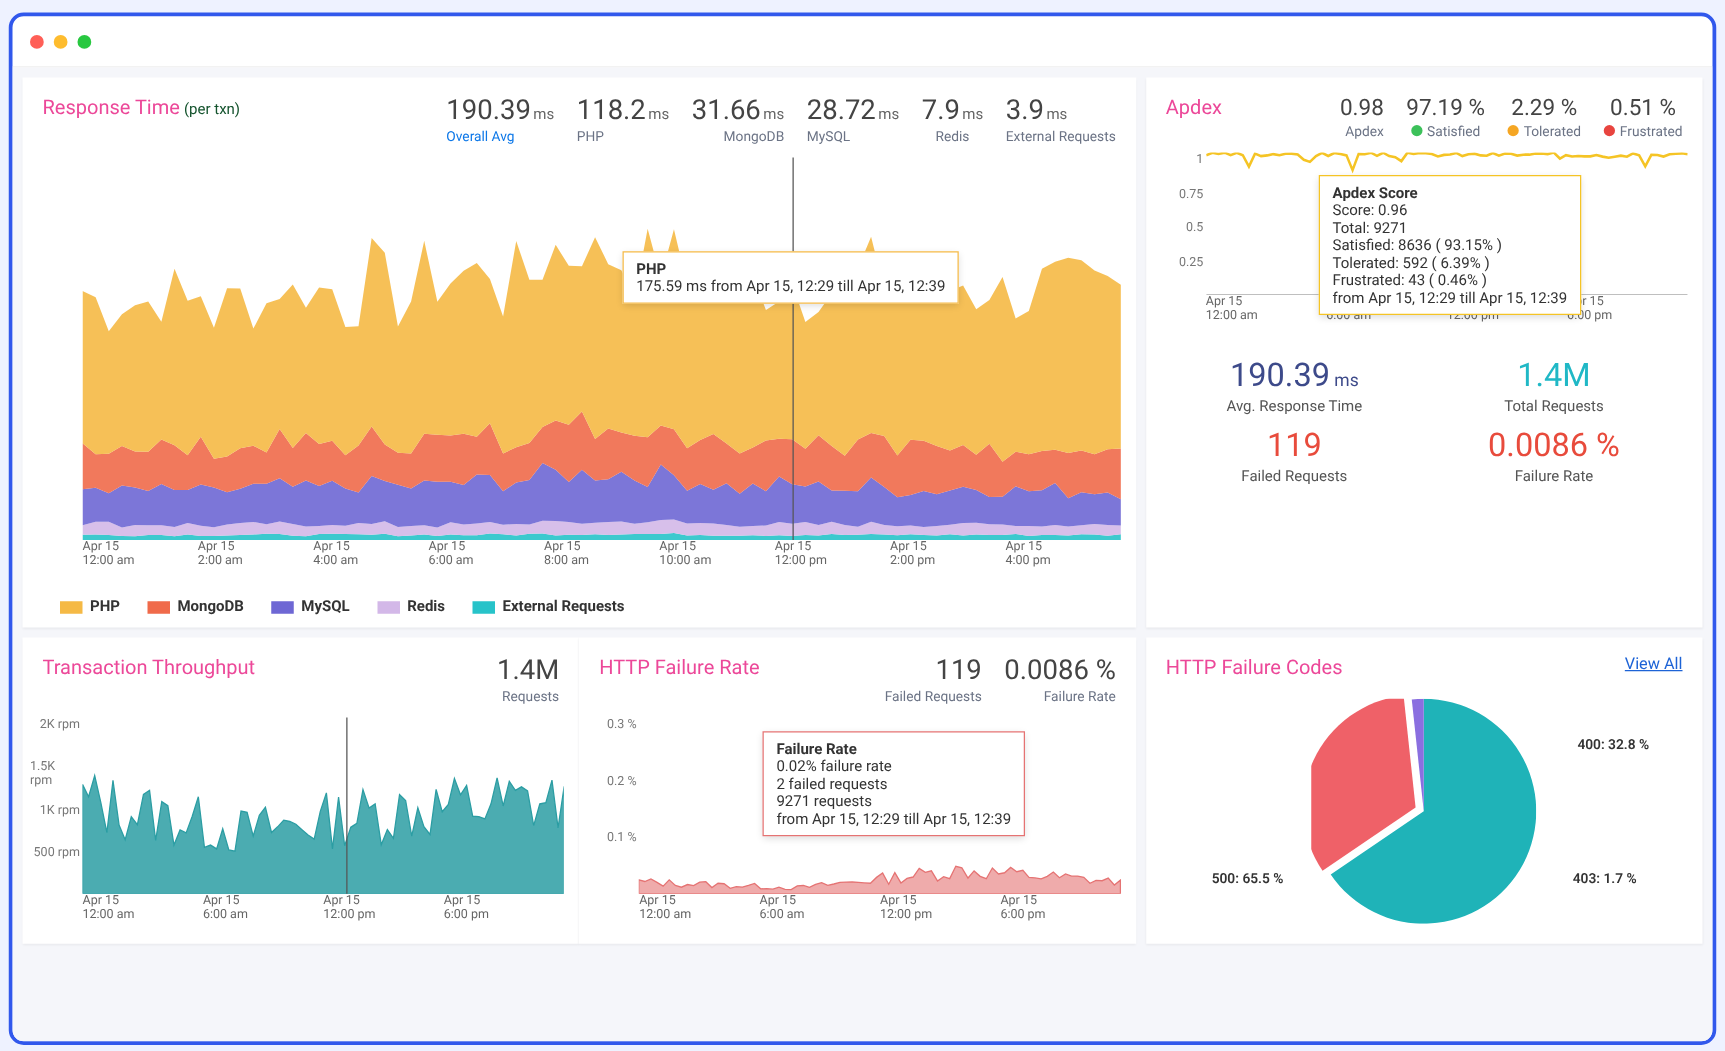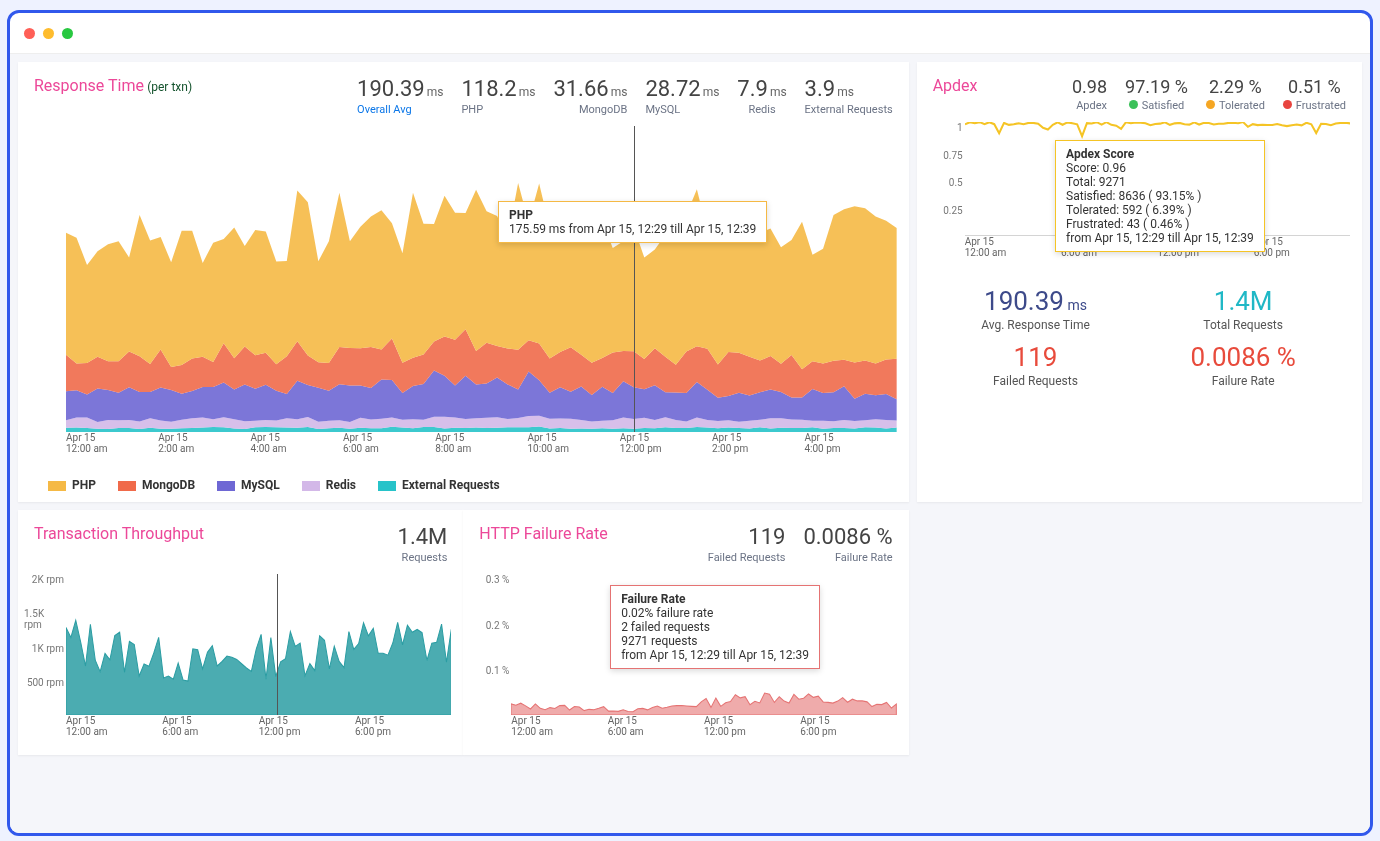--- a/index.html
+++ b/index.html
@@ -246,15 +246,31 @@
           <div class="xaxis" id="fr-x">
               <div class="tick">Apr 15<br>12:00 am</div>
               <div class="tick">Apr 15<br>6:00 am</div>
               <div class="tick">Apr 15<br>12:00 pm</div>
               <div class="tick">Apr 15<br>6:00 pm</div>
             </div>
         </div>
       </div>
     </div>
 
+    <div class="card">
+      <div class="card-head">
+        <span class="title">HTTP Failure Codes</span>
+        <span class="viewall">View All</span>
+      </div>
+      <div class="pie">
+        <svg id="pie-svg" width="180" height="180" viewBox="-1 -1 2 2">
+            <path d="M 0 0 L 6.123233995736766e-17 -1 A 1 1 0 1 1 -0.8270805742745617 0.5620833778521308 Z" fill="#1fb3b8"></path>
+            <path d="M -0.07259875396328937 -0.03360685827294447 L -0.8996793282378511 0.5284765195791863 A 1 1 0 0 1 -0.17920990823854993 -1.0279076486699432 Z" fill="#ef6168"></path>
+            <path d="M 0 0 L -0.10661115427526055 -0.9943007903969988 A 1 1 0 0 1 -1.0718754395722282e-15 -1 Z" fill="#8a6fe0"></path>
+          </svg>
+        <div class="pie-label" style="right:-90px;top:30px">400: 32.8 %</div>
+        <div class="pie-label" style="right:-80px;bottom:30px">403: 1.7 %</div>
+        <div class="pie-label" style="left:-80px;bottom:30px">500: 65.5 %</div>
+      </div>
+    </div>
 
   </div>
 </div>
 
 </body></html>

